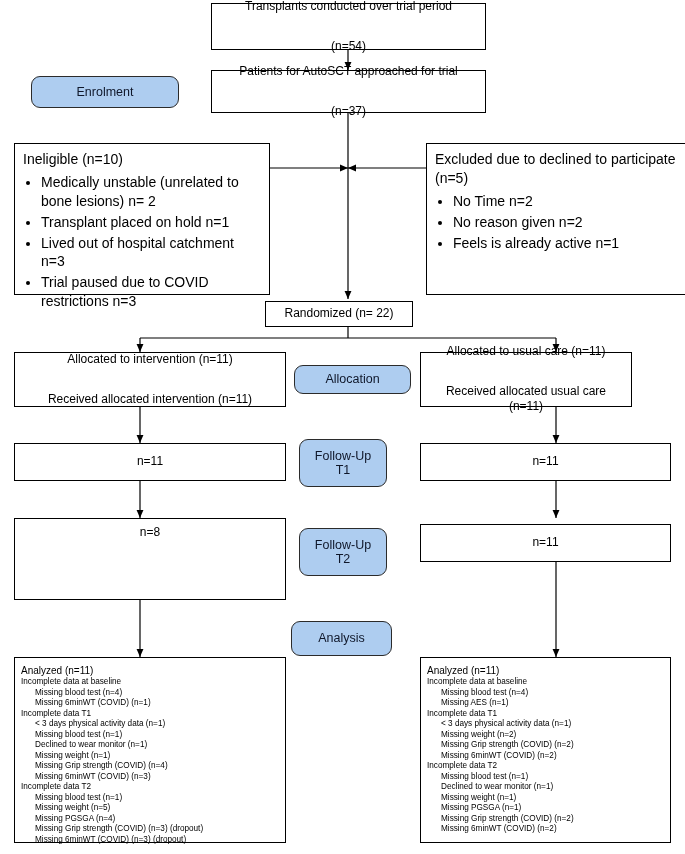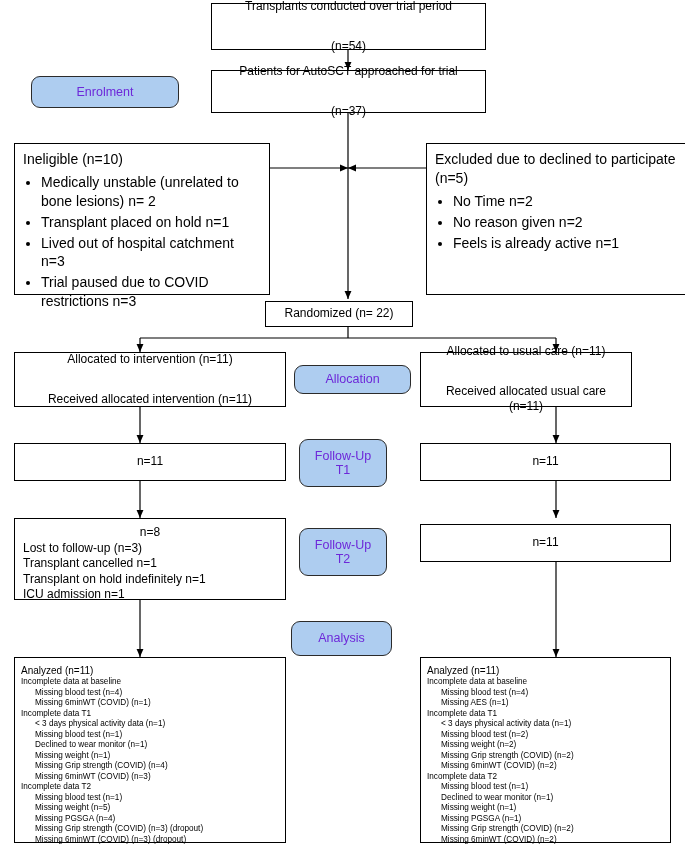--- a/index.html
+++ b/index.html
@@ -36,21 +36,21 @@
     position: absolute;
     box-sizing: border-box;
     border: 1px solid #2b2b2b;
     background: #aecdf0;
     border-radius: 9px;
     display: flex;
     align-items: center;
     justify-content: center;
     text-align: center;
     font-size: 12.5px;
-    color: #6d28d9;
+    color: #0f172a;
     line-height: 1.15;
   }
   .t12 { font-size: 12px; line-height: 1.3; }
   .t11 { font-size: 14px; line-height: 1.35; }
   .t10 { font-size: 10px; line-height: 1.3; }
   .t8  { font-size: 8.2px; line-height: 1.28; }
   .pad { padding: 6px 8px; }
   ul.bullets {
     margin: 4px 0 0 0;
     padding-left: 18px;
@@ -163,26 +163,20 @@
     <div>n=11</div>
   </div>
 
   <div class="stage" style="left:299px; top:439px; width:88px; height:48px; white-space:pre-line;">
     <span>Follow-Up
 T1</span>
   </div>
 
   <div class="box pad t12" style="left:14px; top:518px; width:272px; height:82px;">
     <div style="text-align:center;">n=8</div>
-    <div class="left">
-      <div>Lost to follow-up (n=3)</div>
-      <div>Transplant cancelled n=1</div>
-      <div>Transplant on hold indefinitely n=1</div>
-      <div>ICU admission n=1</div>
-    </div>
   </div>
 
   <div class="box center pad t12" style="left:420px; top:524px; width:251px; height:38px;">
     <div>n=11</div>
   </div>
 
   <div class="stage" style="left:299px; top:528px; width:88px; height:48px; white-space:pre-line;">
     <span>Follow-Up
 T2</span>
   </div>
@@ -220,21 +214,20 @@
   <div class="box t8 left" style="left:420px; top:657px; width:251px; height:186px; padding:6px 6px;">
     <div class="t10">Analyzed (n=11)</div>
     <div class="grp">
       <div>Incomplete data at baseline</div>
       <div class="sub">Missing blood test (n=4)</div>
       <div class="sub">Missing AES (n=1)</div>
     </div>
     <div class="grp">
       <div>Incomplete data T1</div>
       <div class="sub">&lt; 3 days physical activity data (n=1)</div>
-      <div class="sub">Missing blood test (n=2)</div>
       <div class="sub">Missing weight (n=2)</div>
       <div class="sub">Missing Grip strength (COVID) (n=2)</div>
       <div class="sub">Missing 6minWT (COVID) (n=2)</div>
     </div>
     <div class="grp">
       <div>Incomplete data T2</div>
       <div class="sub">Missing blood test (n=1)</div>
       <div class="sub">Declined to wear monitor (n=1)</div>
       <div class="sub">Missing weight (n=1)</div>
       <div class="sub">Missing PGSGA (n=1)</div>

